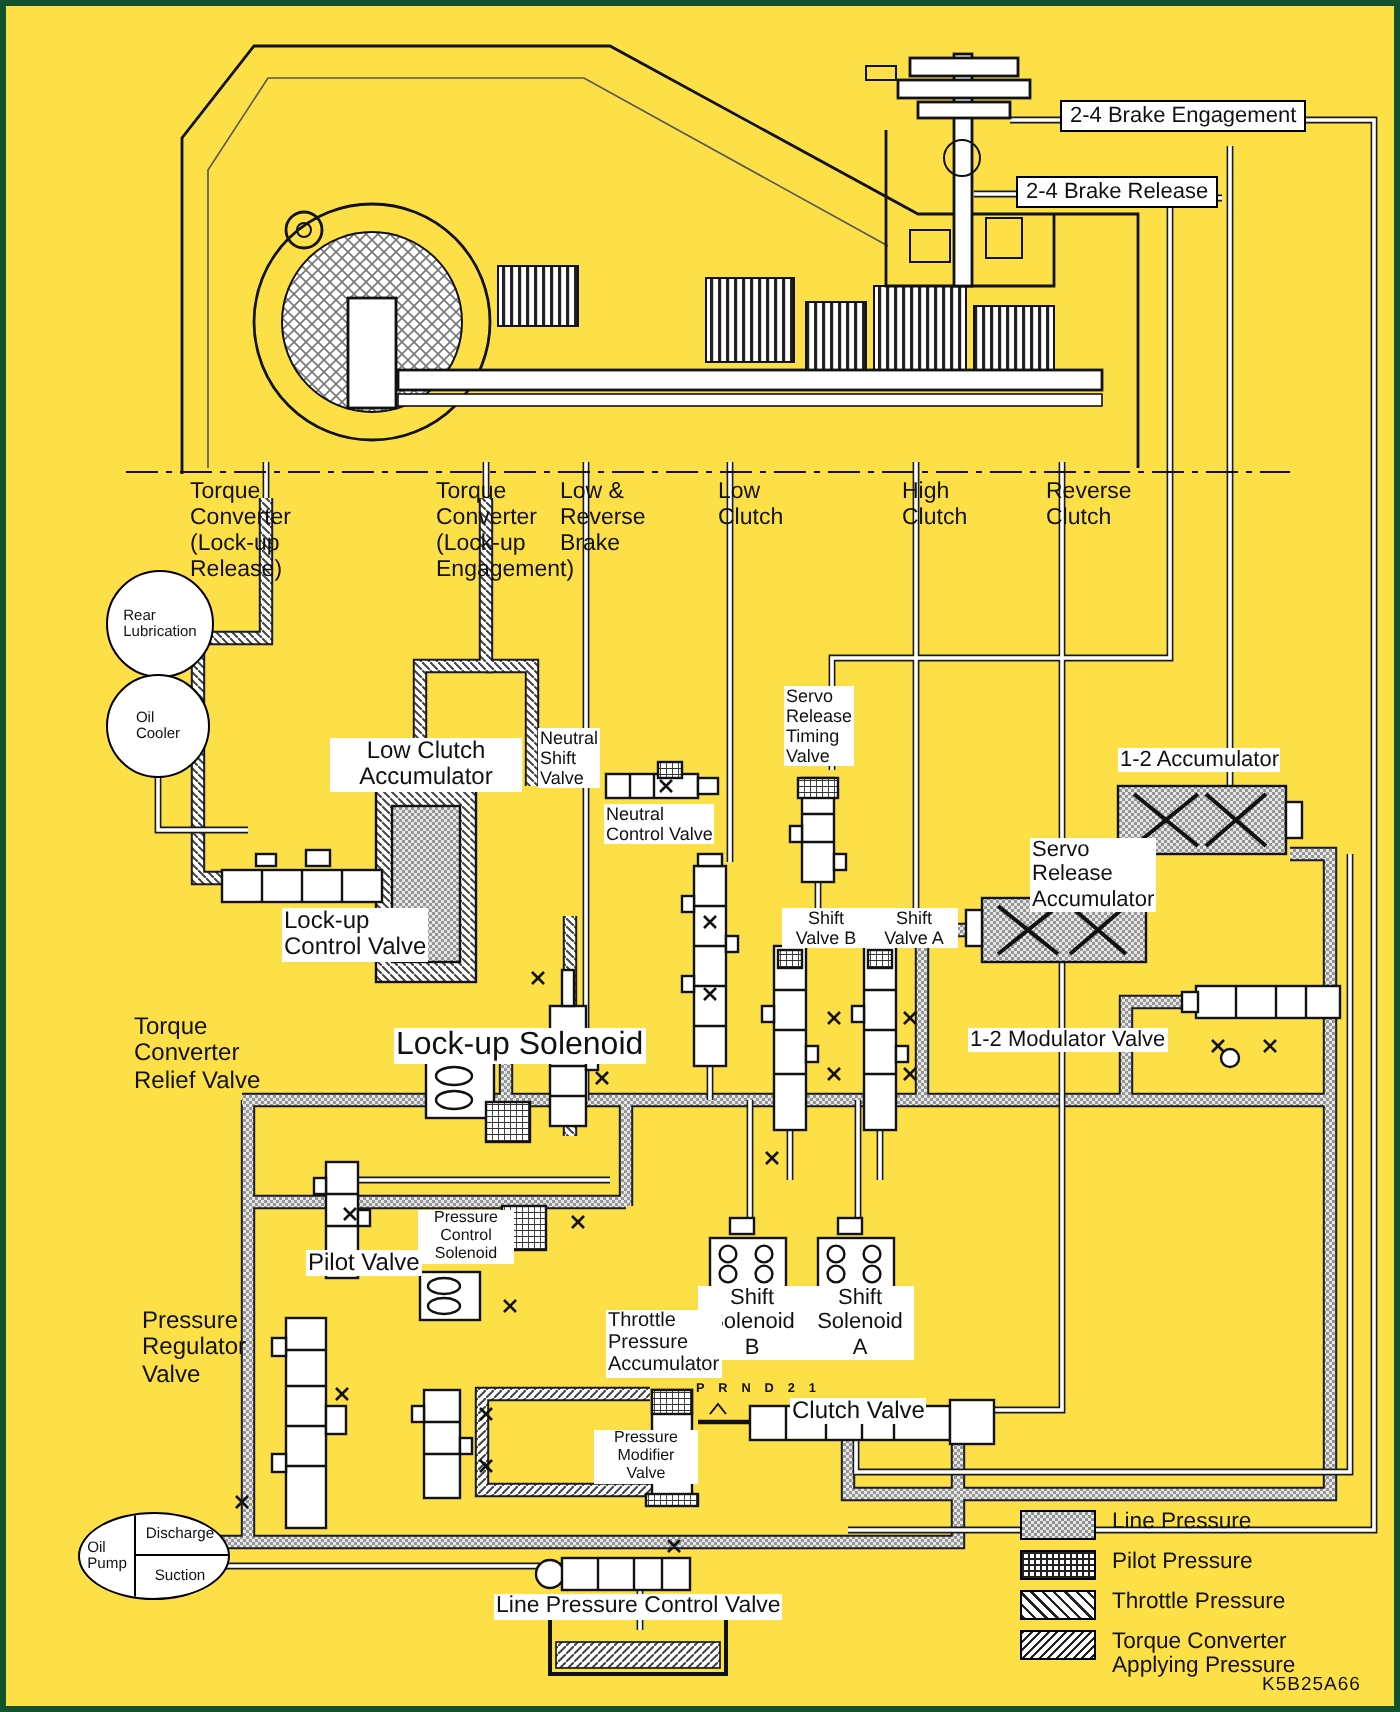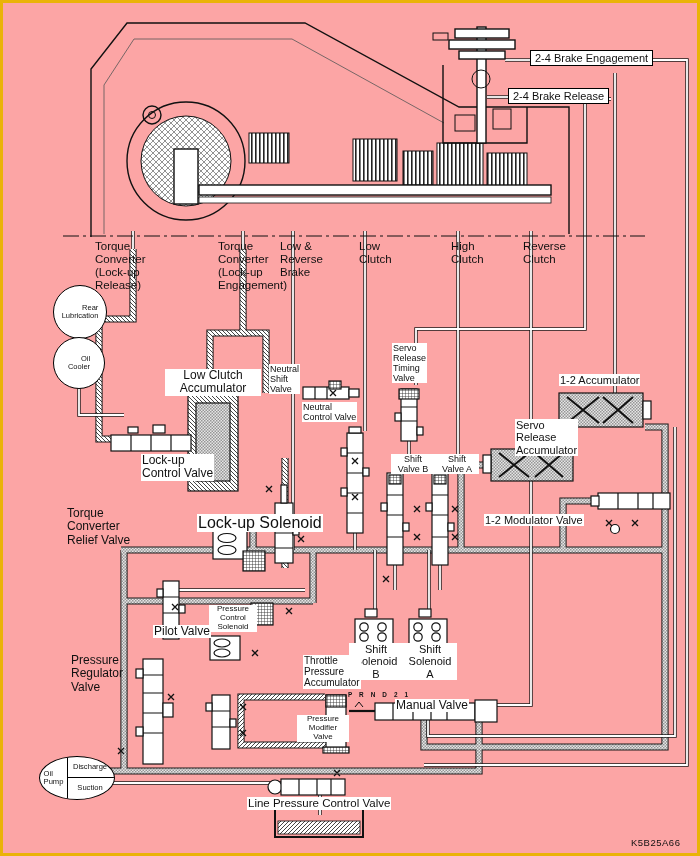--- a/index.html
+++ b/index.html
@@ -1,26 +1,26 @@
 <!DOCTYPE html>
 <html><head>
 <meta charset="utf-8">
 <style>
   html,body{margin:0;padding:0;background:#fff}
   .page{position:relative;width:700px;height:856px;box-sizing:border-box;
-        border:3px solid #eab308;background:#fca5a5;overflow:hidden;
+        border:3px solid #14532d;background:#fde047;overflow:hidden;
         font-family:"Liberation Sans",sans-serif;color:#111}
   svg.art{position:absolute;left:0;top:0}
   .lbl{position:absolute;white-space:pre-line;line-height:1.12;color:#111}
   .bg{background:#fff;padding:0 1px}
   .center{text-align:center}
   .box{position:absolute;border:1.3px solid #000;background:#fff;padding:1px 4px;
        white-space:nowrap;font-size:11px}
   .circle{position:absolute;border:1.4px solid #000;border-radius:50%;background:#fff;
-          display:flex;align-items:center;justify-content:center;text-align:right;
+          display:flex;align-items:center;justify-content:center;text-align:left;
           line-height:1.05;white-space:pre-line}
   .pump{position:absolute;left:36px;top:753px;width:74px;height:42px;border:1.5px solid #000;
         border-radius:50%;background:#fff;overflow:hidden}
   .pump .vdiv{position:absolute;left:27px;top:0;bottom:0;width:1.4px;background:#000}
   .pump .hdiv{position:absolute;left:27px;top:20px;right:0;height:1.4px;background:#000}
   .pump .cell{position:absolute;display:flex;align-items:center;justify-content:center;
         text-align:left;font-size:7.6px;line-height:1.05;white-space:pre-line}
   .legend{position:absolute;left:507px;top:752px;font-size:11.3px}
   .legend .row{display:flex;align-items:flex-start;margin-bottom:5px}
   .sw{width:36px;height:13px;border:1px solid #000;margin-right:8px;flex:0 0 auto}
@@ -462,31 +462,50 @@
 <div class="lbl bg center" style="left:400px;top:640px;width:52px;font-size:11px">Shift
 Solenoid
 A</div>
 <div class="lbl" style="left:68px;top:651px;font-size:12px">Pressure
 Regulator
 Valve</div>
 <div class="lbl bg" style="left:300px;top:652px;font-size:10px">Throttle
 Pressure
 Accumulator</div>
 <div class="gearpos">P R N D 2 1</div>
-<div class="lbl bg" style="left:392px;top:696px;font-size:12px">Manual Valve</div>
+<div class="lbl bg" style="left:392px;top:696px;font-size:12px">Clutch Valve</div>
 <div class="lbl bg center" style="left:294px;top:712px;width:50px;font-size:8px">Pressure
 Modifier
 Valve</div>
 <div class="lbl bg" style="left:244px;top:794px;font-size:11.5px">Line Pressure Control Valve</div>
 
 <div class="pump">
   <div class="cell" style="left:0;top:0;width:27px;height:100%">Oil
 Pump</div>
   <div class="vdiv"></div>
   <div class="hdiv"></div>
   <div class="cell" style="left:28px;top:0;width:44px;height:20px">Discharge</div>
   <div class="cell" style="left:28px;top:21px;width:44px;height:19px">Suction</div>
 </div>
 
+<div class="legend">
+  <div class="row">
+    <span class="sw sw-line"></span>
+    <span class="txt">Line Pressure</span>
+  </div>
+  <div class="row">
+    <span class="sw sw-pilot"></span>
+    <span class="txt">Pilot Pressure</span>
+  </div>
+  <div class="row">
+    <span class="sw sw-throttle"></span>
+    <span class="txt">Throttle Pressure</span>
+  </div>
+  <div class="row">
+    <span class="sw sw-tc"></span>
+    <span class="txt">Torque Converter
+Applying Pressure</span>
+  </div>
+</div>
 
 <div class="code">K5B25A66</div>
 
 </div>
 
 </body></html>

